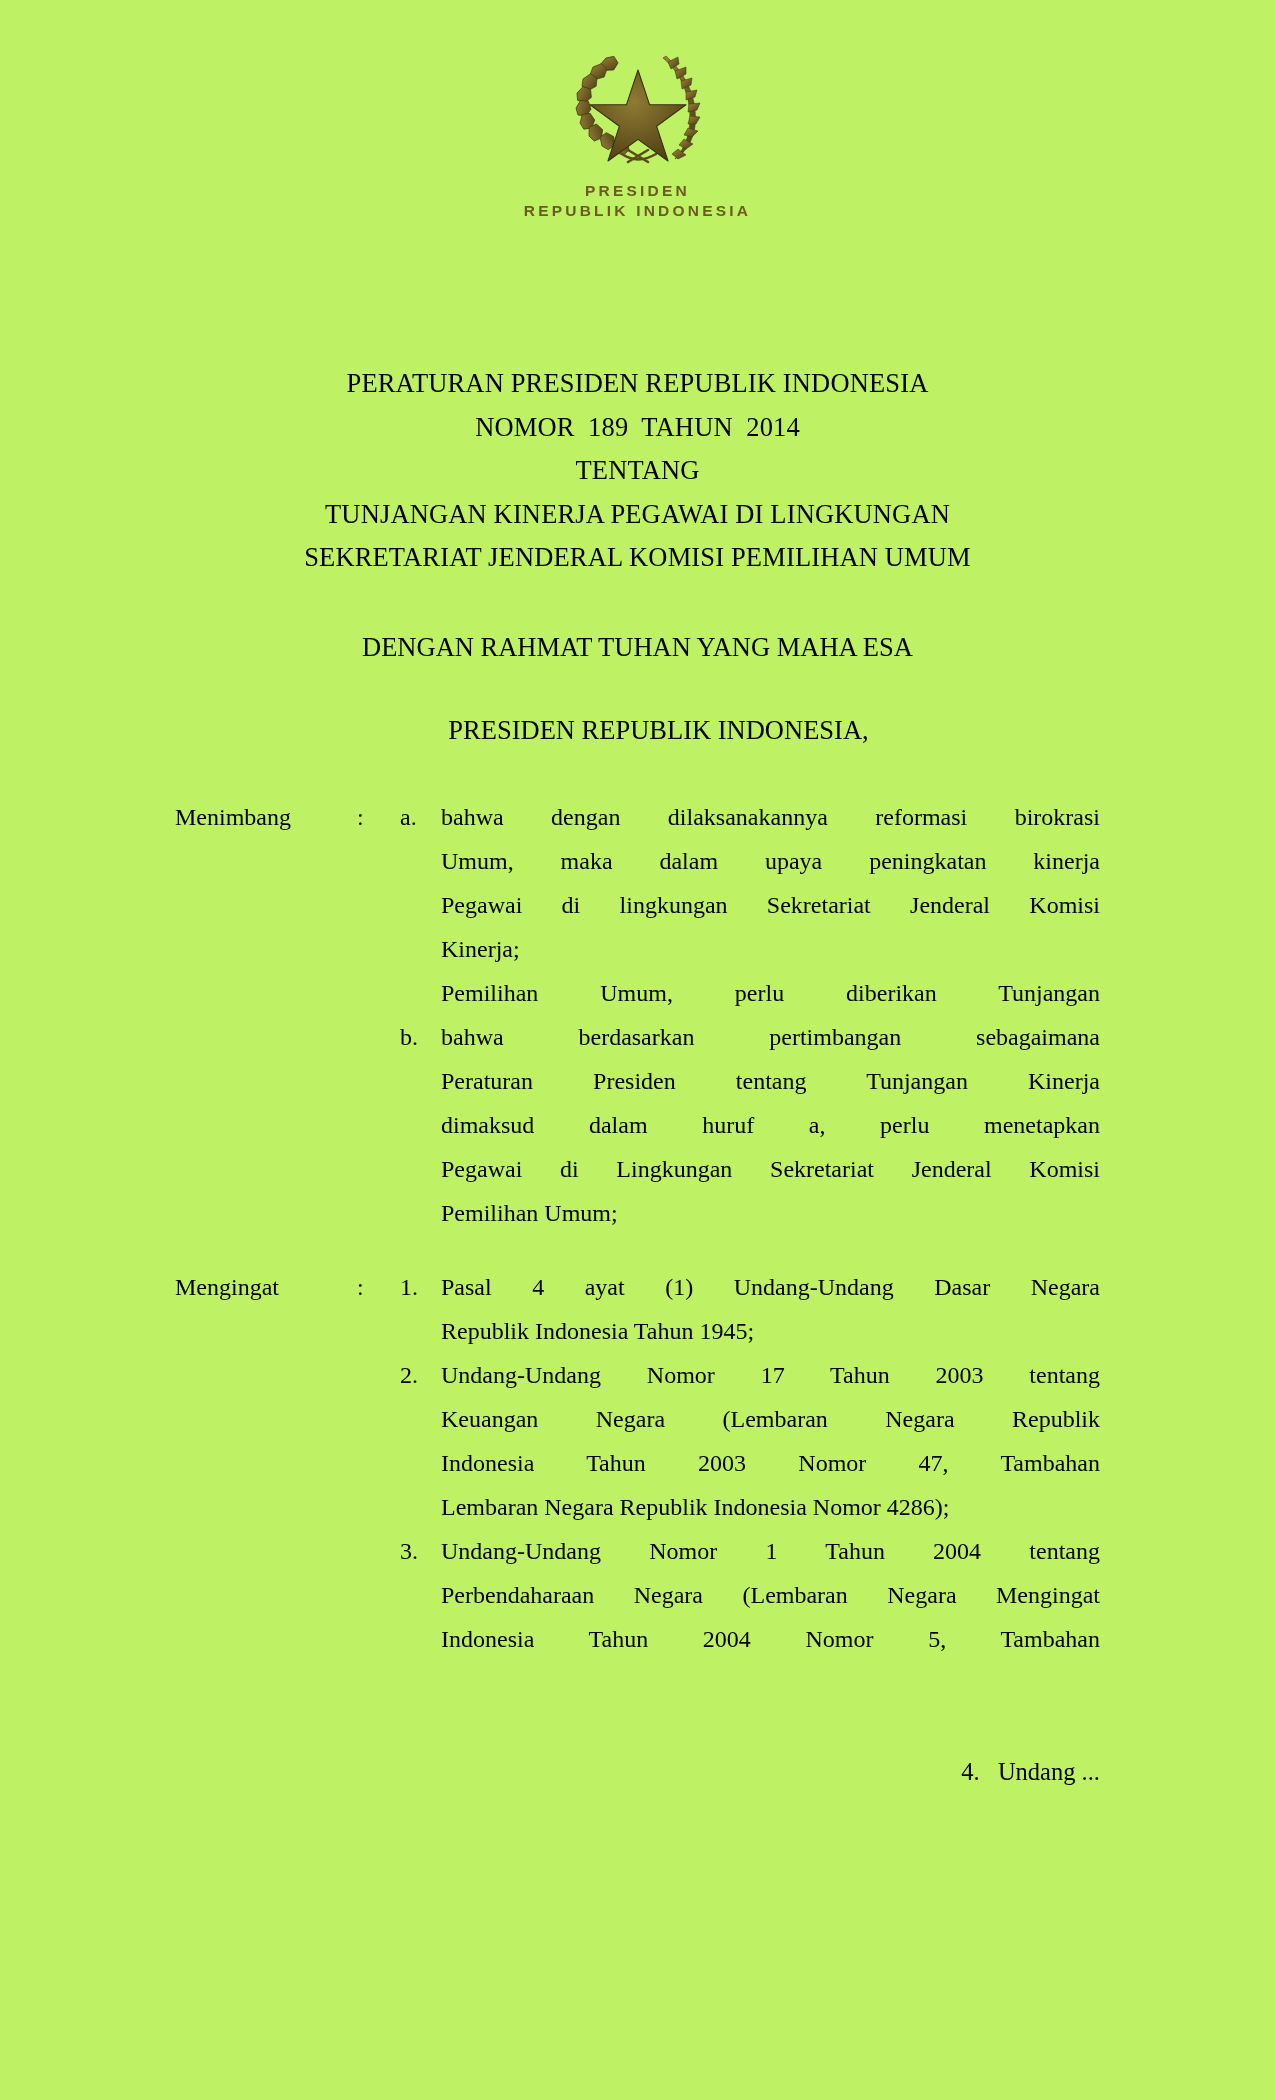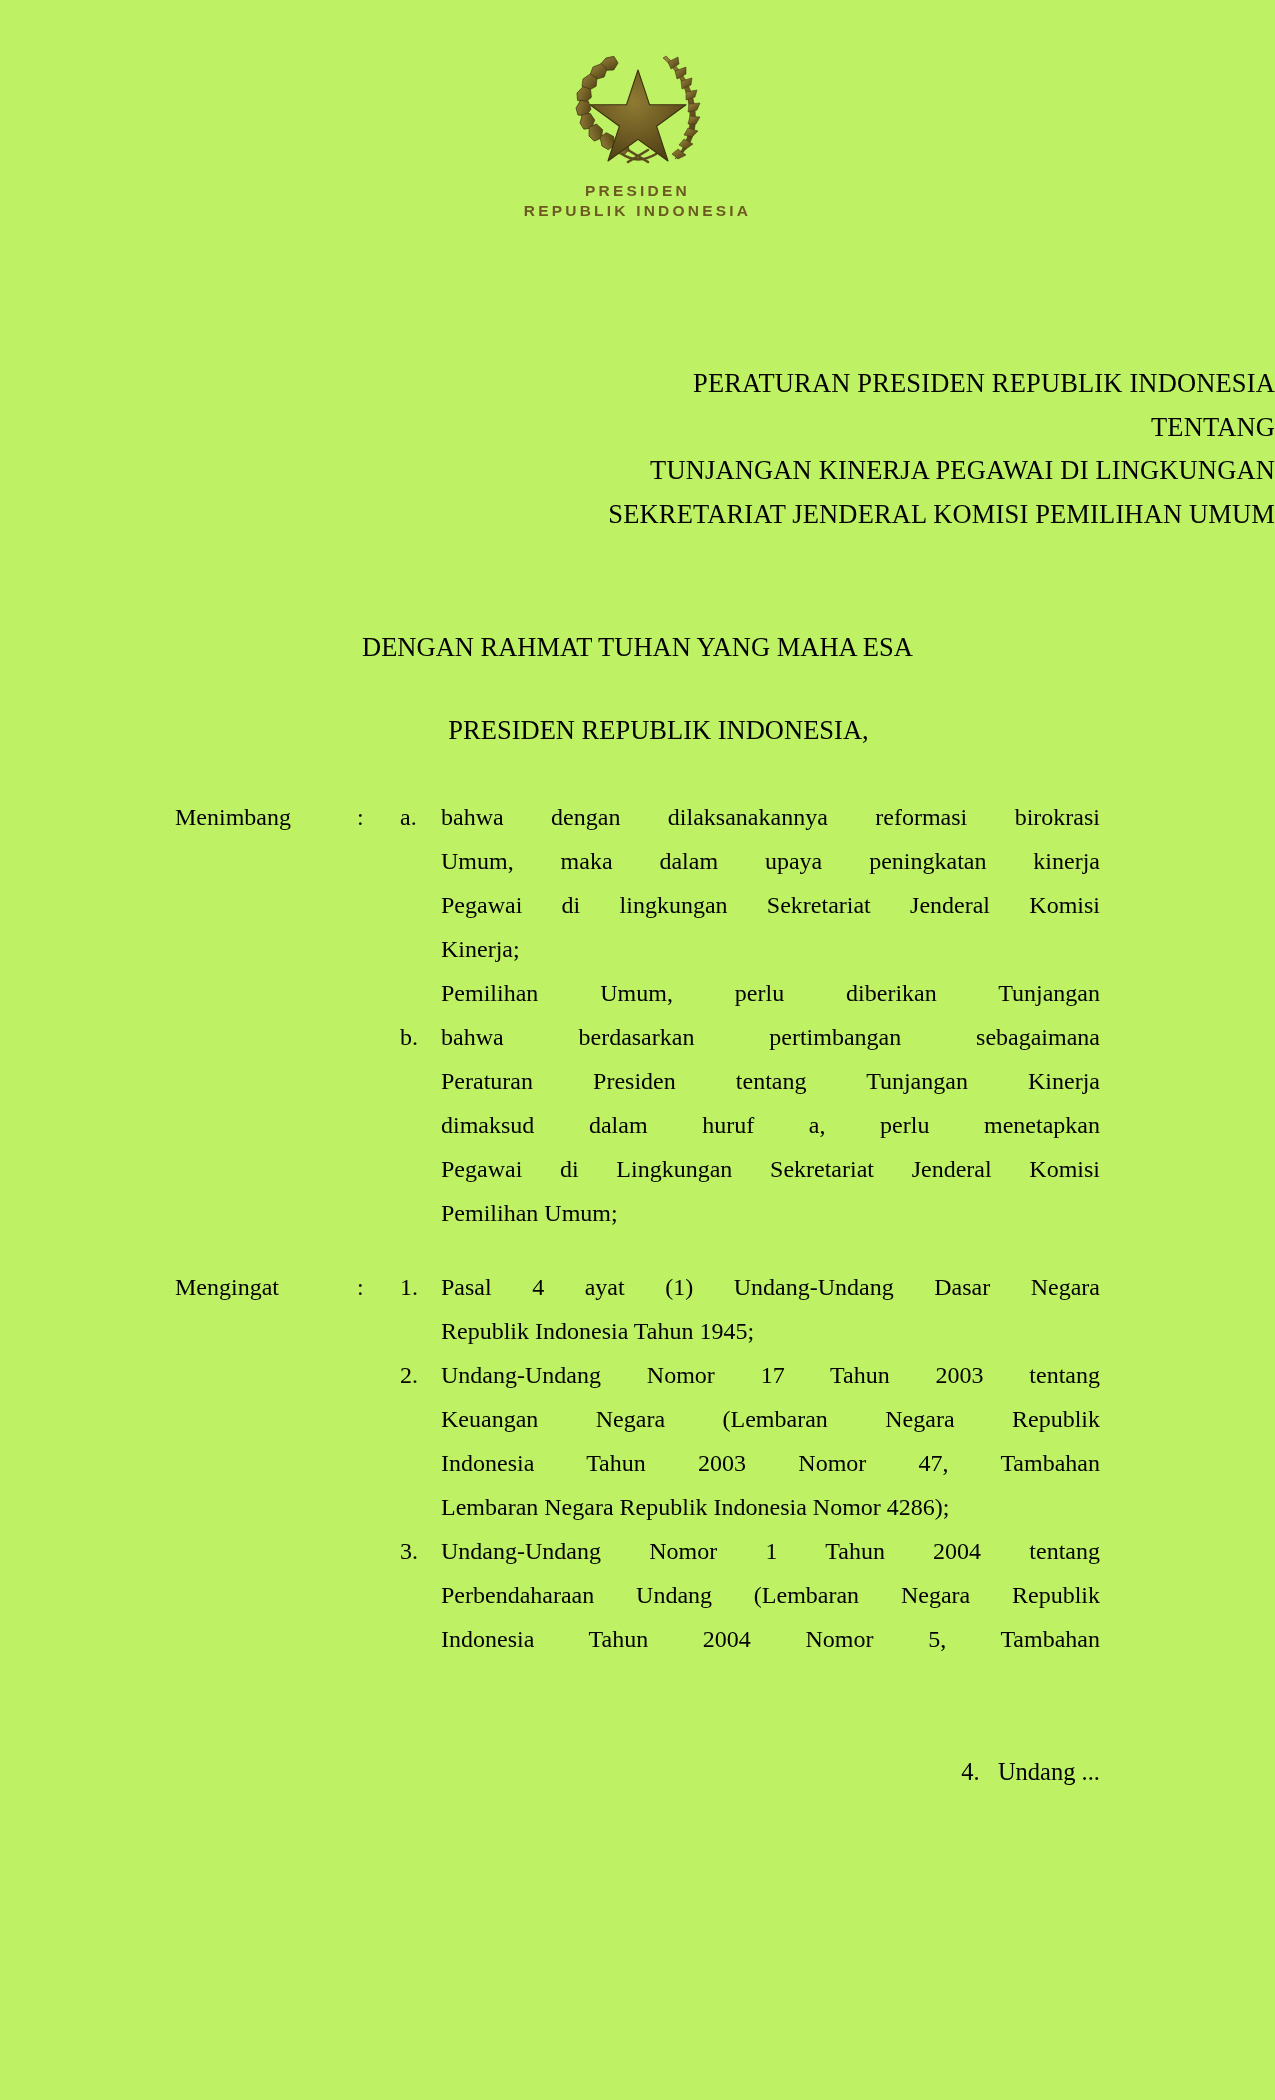--- a/index.html
+++ b/index.html
@@ -62,21 +62,20 @@
     width: 1275px;
     text-align: center;
   }
   .title-line {
     display: block;
     font-family: "Liberation Serif", "DejaVu Serif", serif;
     font-size: 26.5px;
     line-height: 43.5px;
     letter-spacing: 0.15px;
     white-space: pre;
-    text-align: right;
   }
 
   .enactment-line {
     position: absolute;
     left: 0;
     width: 1275px;
     text-align: center;
     font-family: "Liberation Serif", "DejaVu Serif", serif;
     font-size: 26.5px;
     white-space: pre;
@@ -241,20 +240,21 @@
     </div>
 
     <div class="letterhead-text">
       <span class="letterhead-line">PRESIDEN</span>
       <span class="letterhead-line">REPUBLIK INDONESIA</span>
     </div>
   </div>
 
   <div class="title-block">
     <span class="title-line">PERATURAN PRESIDEN REPUBLIK INDONESIA</span>
+    <span class="title-line">NOMOR  189  TAHUN  2014</span>
     <span class="title-line">TENTANG</span>
     <span class="title-line">TUNJANGAN KINERJA PEGAWAI DI LINGKUNGAN</span>
     <span class="title-line">SEKRETARIAT JENDERAL KOMISI PEMILIHAN UMUM</span>
   </div>
 
   <div class="enactment-line" id="line-rahmat">DENGAN RAHMAT TUHAN YANG MAHA ESA</div>
 
   <div class="enactment-line" id="line-presiden">PRESIDEN REPUBLIK INDONESIA,</div>
 
   <div class="clauses">
@@ -309,21 +309,21 @@
             <span class="ln">Keuangan Negara (Lembaran Negara Republik</span>
             <span class="ln">Indonesia Tahun 2003 Nomor 47, Tambahan</span>
             <span class="ln last">Lembaran Negara Republik Indonesia Nomor 4286);</span>
           </div>
         </div>
 
         <div class="clause-item">
           <div class="clause-marker">3.</div>
           <div class="clause-text">
             <span class="ln">Undang-Undang Nomor 1 Tahun 2004 tentang</span>
-            <span class="ln">Perbendaharaan Undang (Lembaran Negara Republik</span>
+            <span class="ln">Perbendaharaan Negara (Lembaran Negara Mengingat</span>
             <span class="ln">Indonesia Tahun 2004 Nomor 5, Tambahan</span>
           </div>
         </div>
 
       </div>
     </div>
 
   </div>
 
   <div class="catchword">4.   Undang ...</div>

